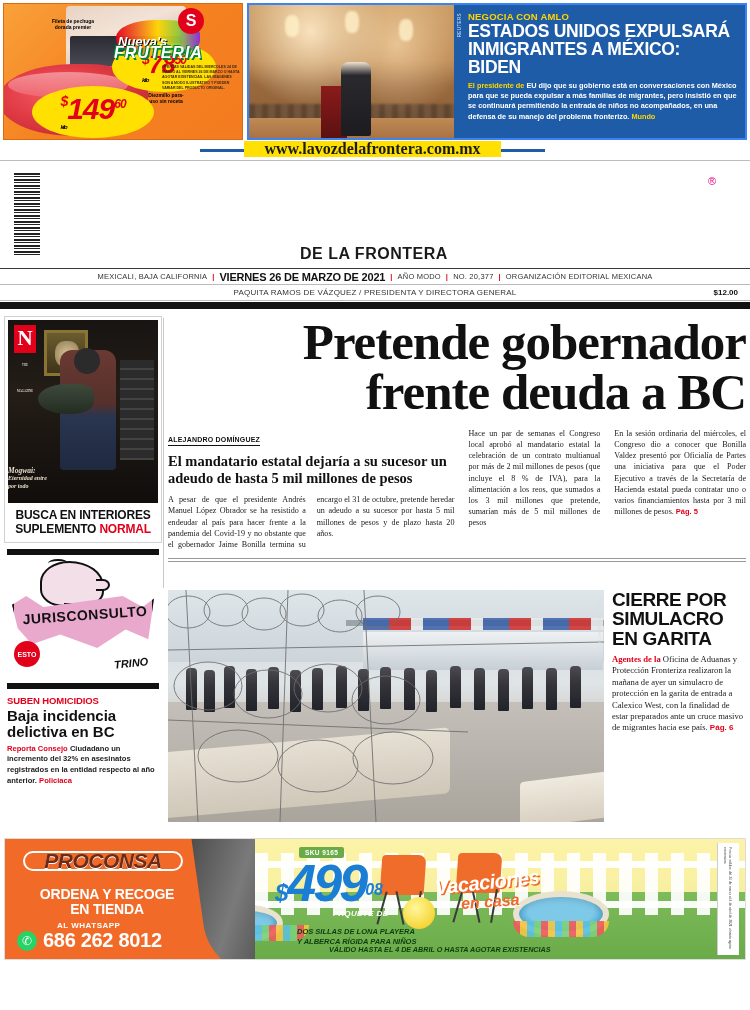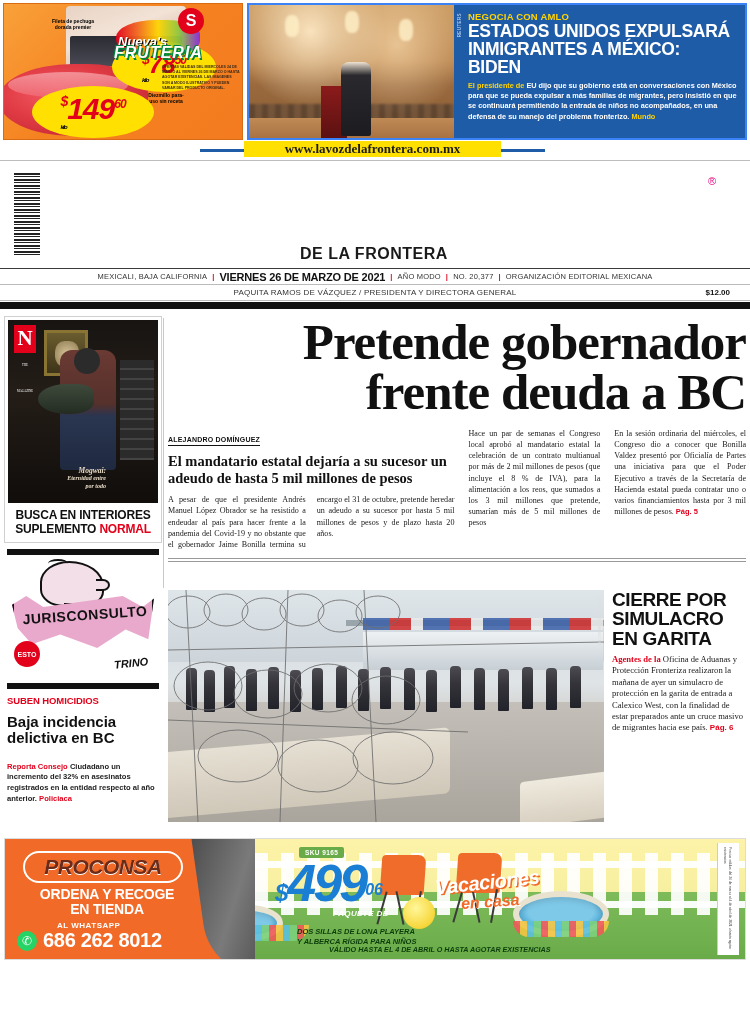--- a/index.html
+++ b/index.html
@@ -107,21 +107,21 @@
   .biden-body { font-size:7.3px; line-height:1.42; margin-top:4px; font-weight:bold; }
   .biden-body .hl { color:#ffd400; }
   .biden-body .sec { color:#ffd400; }
 
   
   .url-strip { position:absolute; left:0; top:140px; width:750px; height:20px; }
   .url-strip .bar-l { position:absolute; left:200px; top:9px; width:45px; height:3px; background:#1f5ca8; }
   .url-strip .bar-r { position:absolute; left:500px; top:9px; width:45px; height:3px; background:#1f5ca8; }
   .url-pill { position:absolute; left:244px; top:1px; width:257px; height:16px; background:#ffe000;
       display:flex; align-items:center; justify-content:center; }
-  .url-pill span { font-family:"Liberation Serif", serif; font-weight:bold; font-size:13px; color:#1a1a1a; }
+  .url-pill span { font-family:"Liberation Serif", serif; font-weight:bold; font-size:16px; color:#1a1a1a; }
 
   
   .masthead { position:absolute; left:0; top:160px; width:750px; height:108px; background:#fff;
       border-top:1px solid #bdbdbd; }
   .barcode { position:absolute; left:14px; top:12px; width:26px; height:84px;
       background:repeating-linear-gradient(180deg,#222 0 2px,#fff 2px 3px,#222 3px 4px,#fff 4px 6px); }
   .oem { position:absolute; left:122px; top:12px; width:72px; height:78px; }
   .oem-sun { position:absolute; left:8px; top:0; width:52px; height:52px; border-radius:50%;
       background:radial-gradient(circle,#d4b900 0 42%,#e2001a 42% 100%); }
   .oem-sun:before { content:""; position:absolute; left:14px; top:12px; width:22px; height:28px;
@@ -138,21 +138,21 @@
   
   .infobar { position:absolute; left:0; top:268px; width:750px; height:17px;
       border-top:1.5px solid #3a3a3a; border-bottom:1px solid #bbb;
       display:flex; align-items:center; justify-content:center; gap:5px;
       font-size:7.5px; color:#333; letter-spacing:.2px; }
   .infobar .sep { color:#e2001a; font-weight:bold; }
   .infobar .date { font-size:11px; font-weight:900; color:#111; letter-spacing:-.2px; }
   .infobar2 { position:absolute; left:0; top:285px; width:750px; height:16px;
       border-bottom:1px solid #bbb; display:flex; align-items:center; justify-content:center;
       font-size:8px; color:#333; letter-spacing:.2px; }
-  .price-tag { position:absolute; right:20px; top:288px; font-size:8px; font-weight:900; color:#111; }
+  .price-tag { position:absolute; right:12px; top:288px; font-size:8px; font-weight:900; color:#111; }
   .blackbar { position:absolute; left:0; top:302px; width:750px; height:7px; background:#111; }
 
   
   .left-col { position:absolute; left:4px; top:316px; width:158px; }
   .mog-card { width:158px; border:1px solid #d0d0d0; padding:3px; background:#fff; }
   .mog-img { width:150px; height:183px; position:relative; overflow:hidden;
       background:linear-gradient(180deg,#171412 0%,#241d17 40%,#100d0b 100%); }
   .mog-n { position:absolute; left:6px; top:5px; width:22px; height:28px; background:#e2001a;
       color:#fff; font-weight:900; font-size:21px; text-align:center; line-height:26px;
       font-family:"Liberation Serif", serif; }
@@ -163,22 +163,22 @@
       background:radial-gradient(circle,#d7c49a,#8c7950); border-radius:40%; }
   .mog-person { position:absolute; left:52px; top:30px; width:56px; height:120px;
       background:linear-gradient(180deg,#6a3a33 0%,#56302b 45%,#2a3550 55%,#1f2940 100%);
       border-radius:12px 12px 4px 4px; }
   .mog-head { position:absolute; left:66px; top:28px; width:26px; height:26px; border-radius:50%;
       background:#2b2b2b; }
   .mog-guitar { position:absolute; left:30px; top:64px; width:56px; height:30px;
       background:linear-gradient(180deg,#3e4a3c,#242c22); border-radius:50% 30% 40% 50%; }
   .mog-amp { position:absolute; right:4px; top:40px; width:34px; height:100px;
       background:repeating-linear-gradient(180deg,#2b2b2b 0 8px,#434343 8px 10px); }
-  .mog-cap { position:absolute; left:8px; bottom:12px; width:90px; color:#e9dcc8; font-size:6px;
-      font-style:italic; font-weight:bold; line-height:1.3; text-align:right;
+  .mog-cap { position:absolute; left:0; bottom:12px; width:90px; color:#e9dcc8; font-size:6px;
+      font-style:italic; font-weight:bold; line-height:1.3; text-align:left;
       font-family:"Liberation Serif", serif; }
   .mog-line1 { font-size:7.5px; }
   .mog-txt { width:150px; text-align:center; padding:5px 0 3px 0; }
   .mog-txt .l1 { font-size:12px; font-weight:900; color:#111; letter-spacing:-.2px; }
   .mog-txt .l2 { font-size:12px; font-weight:900; color:#111; letter-spacing:-.2px; }
   .mog-txt .l2 em { font-style:normal; color:#e2001a; }
   .rule-thick { width:152px; height:6px; background:#111; margin:6px 3px 0 3px; }
 
   .juris { position:relative; width:158px; height:122px; margin-top:4px; overflow:hidden; }
   .juris-face { position:absolute; left:36px; top:2px; width:64px; height:46px;
@@ -197,22 +197,22 @@
       transform:rotate(-4deg); font-family:"Liberation Sans", sans-serif; }
   .juris-sign { position:absolute; right:14px; bottom:12px; font-size:11px; font-weight:bold;
       font-style:italic; color:#111; transform:rotate(-6deg); }
   .juris-esto { position:absolute; left:10px; bottom:14px; width:26px; height:26px; border-radius:50%;
       background:#e2001a; color:#fff; font-size:7px; font-weight:900; display:flex;
       align-items:center; justify-content:center; }
   .rule-thick2 { width:152px; height:6px; background:#111; margin:2px 3px 6px 3px; }
 
   .homi { width:152px; margin-left:3px; }
   .homi .kick { font-size:9.5px; font-weight:900; color:#e2001a; letter-spacing:-.1px; }
-  .homi .hd { font-size:15px; font-weight:900; color:#111; line-height:1.05; margin-top:8px; }
-  .homi .bd { font-size:7.6px; line-height:1.42; color:#222; margin-top:16px; font-weight:bold; }
+  .homi .hd { font-size:15px; font-weight:900; color:#111; line-height:1.05; margin-top:2px; }
+  .homi .bd { font-size:7.6px; line-height:1.42; color:#222; margin-top:4px; font-weight:bold; }
   .homi .bd .r { color:#e2001a; }
 
   
   .main-col { position:absolute; left:168px; top:316px; width:578px; }
   .main-col:before { content:""; position:absolute; left:-5px; top:2px; width:1px; height:270px; background:#c9c9c9; }
   .kicker { font-size:13px; font-weight:900; color:#8d8d8d; letter-spacing:.2px; }
   .headline { font-family:"Liberation Serif", serif; font-weight:bold; font-size:51px;
       line-height:.99; color:#111; margin-top:1px; letter-spacing:-1px; text-align:right; }
   .byline-wrap { margin-top:10px; display:flex; gap:14px; }
   .col-a { width:287px; }
@@ -259,21 +259,21 @@
   .garita-txt .hd { font-size:19px; font-weight:900; color:#111; line-height:1.02; letter-spacing:-.4px; }
   .garita-txt .bd { font-family:"Liberation Serif", serif; font-size:8.6px; line-height:1.32;
       color:#1a1a1a; margin-top:6px; text-align:left; }
   .garita-txt .bd .r { color:#e2001a; font-weight:bold; }
   .garita-txt .bd .pg { color:#e2001a; font-weight:bold; font-family:"Liberation Sans",sans-serif; font-size:8px; }
 
   
   .botad { position:absolute; left:4px; top:838px; width:742px; height:122px;
       display:flex; overflow:hidden; border:1px solid #dcdcdc; }
   .botad-left { position:relative; width:250px; background:#f26a27; overflow:hidden; }
-  .proconsa-logo { position:absolute; left:18px; top:12px; width:160px; height:32px;
+  .proconsa-logo { position:absolute; left:18px; top:12px; width:160px; height:20px;
       border:2.5px solid #fff; border-radius:16px; display:flex; align-items:center; justify-content:center; }
   .proconsa-logo span { color:#6d2a17; font-size:21px; font-weight:900; font-style:italic;
       letter-spacing:-.5px; text-shadow:0 1px 0 #fff; }
   .botad-left .l2 { position:absolute; left:22px; top:48px; width:160px; text-align:center;
       color:#fff; font-size:14px; font-weight:900; line-height:1.05; letter-spacing:-.2px; }
   .botad-left .l3 { position:absolute; left:52px; top:82px; color:#fff; font-size:8px;
       font-weight:900; letter-spacing:.5px; }
   .botad-left .phone { position:absolute; left:38px; top:90px; color:#fff; font-size:20px;
       font-weight:900; letter-spacing:-.3px; }
   .wa { position:absolute; left:12px; top:92px; width:20px; height:20px; border-radius:50%;
@@ -599,21 +599,21 @@
             <i style="left:4px;transform:rotate(16deg)"></i>
             <i style="left:22px;transform:rotate(-12deg)"></i>
             <i style="left:40px;transform:rotate(10deg)"></i>
           </div>
       </div>
       <div class="pool" style="left:258px;top:52px"></div>
       <div class="pool" style="left:-42px;top:66px;width:70px;height:36px"></div>
 
       <div class="sku">SKU 9165</div>
       <div class="bigprice">
-        <span class="d">$</span><span class="n">499</span><span class="c">06</span>
+        <span class="d">$</span><span class="n">499</span><span class="c">08</span>
       </div>
       <div class="paquete">PAQUETE DE</div>
 
       <div class="vac">
         <div class="w1">Vacaciones</div>
         <div class="w2">en casa</div>
       </div>
       <div class="lemon"></div>
 
       <div class="detail1">

